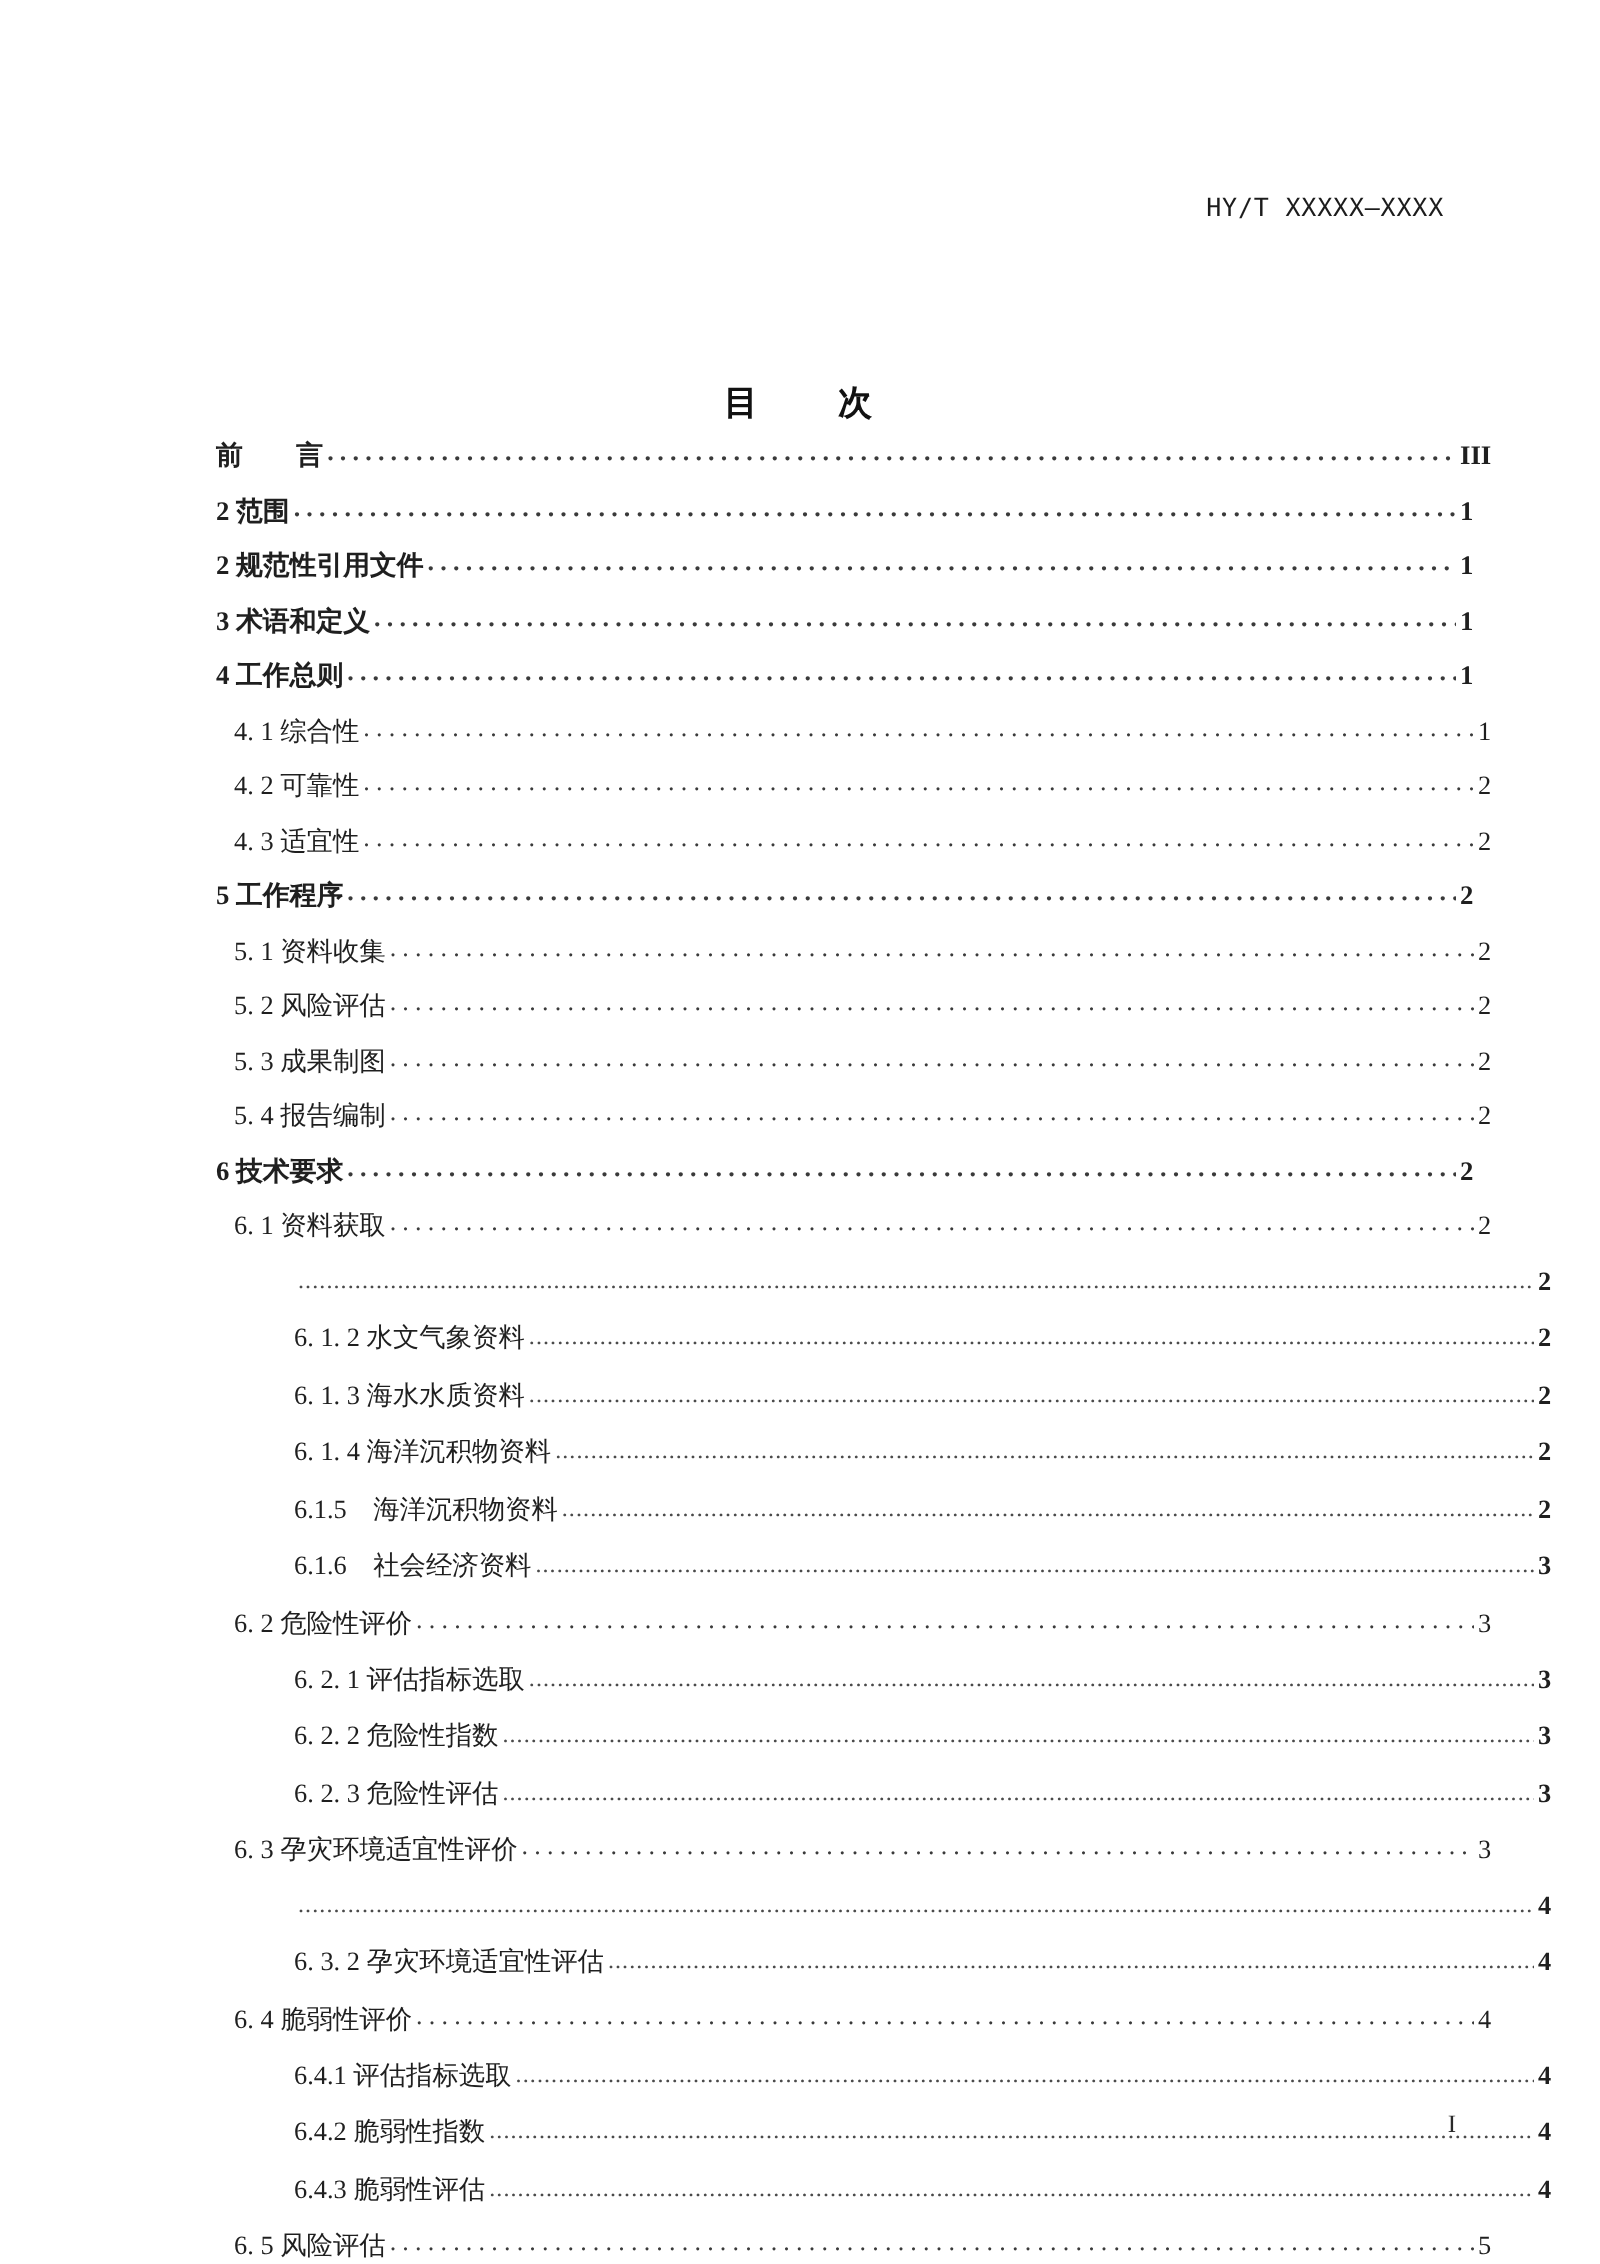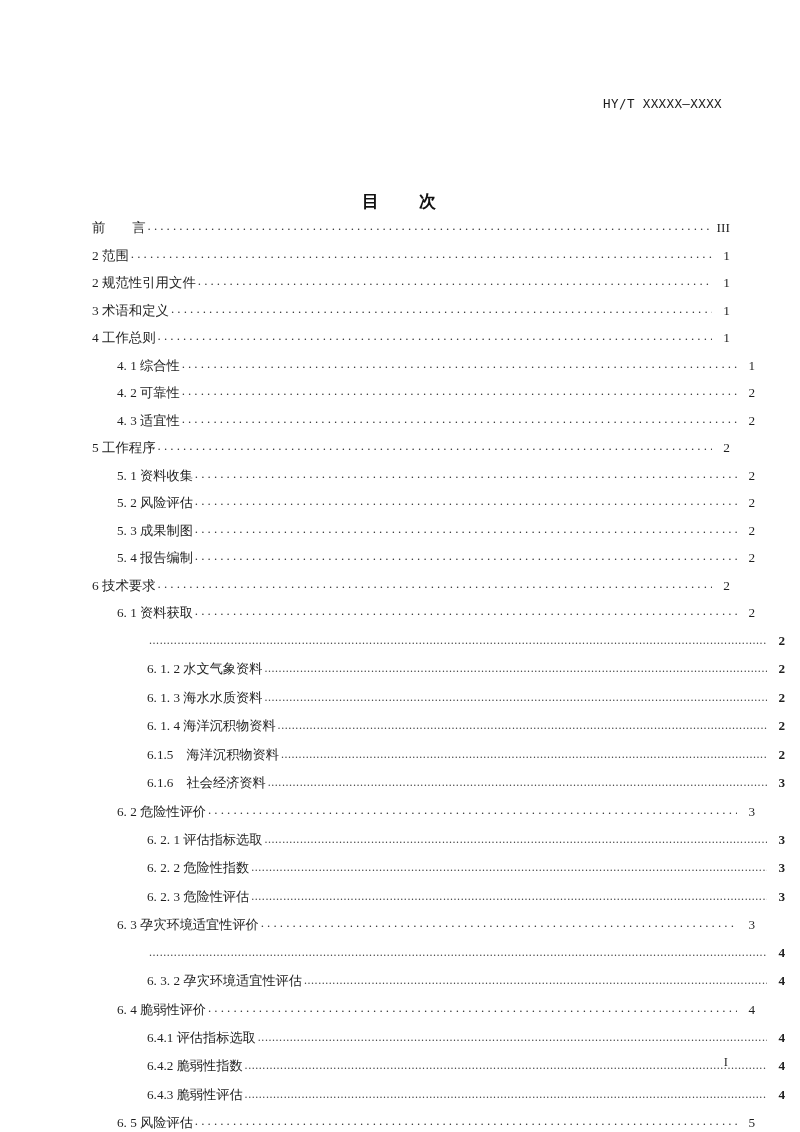--- a/index.html
+++ b/index.html
@@ -75,29 +75,30 @@
     flex: 1 1 auto;
     overflow: hidden;
     white-space: nowrap;
     margin: 0 2px;
     position: relative;
     top: -2px;
   }
 
   .toc-entry .page-num {
     flex: 0 0 auto;
-    text-align: right;
+    text-align: left;
     min-width: 16px;
   }
 
   
   .lvl0 {
-    margin-left: 0;
+    margin-left: 16px;
     line-height: 27.5px;
     font-size: 13.4px;
+    font-weight: bold;
   }
   .lvl0 .leader {
     letter-spacing: 3.1px;
     font-size: 13px;
     color: #3a3a3a;
   }
 
   
   .lvl1 {
     margin-left: 25px;

